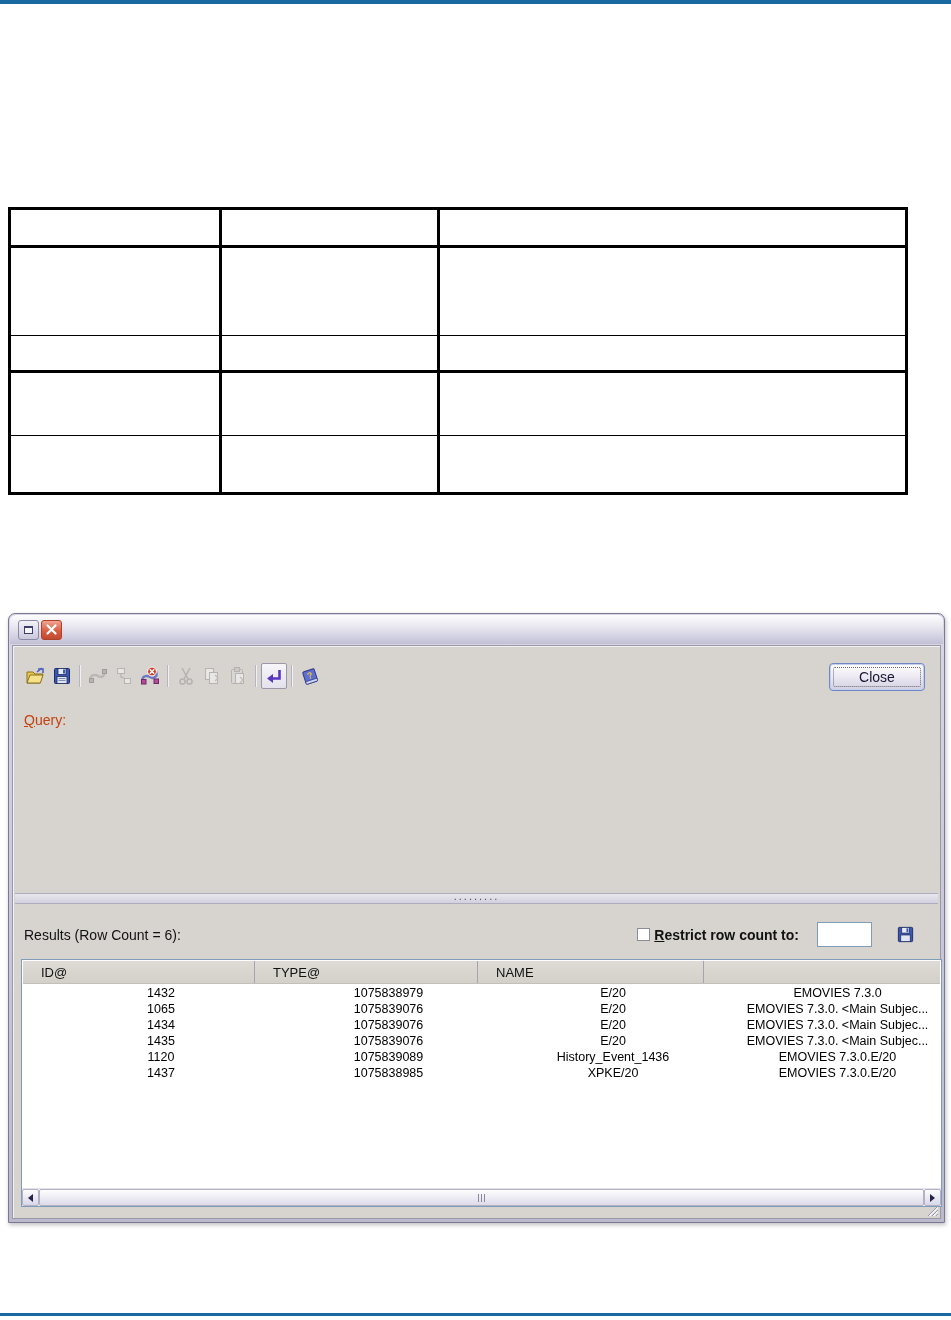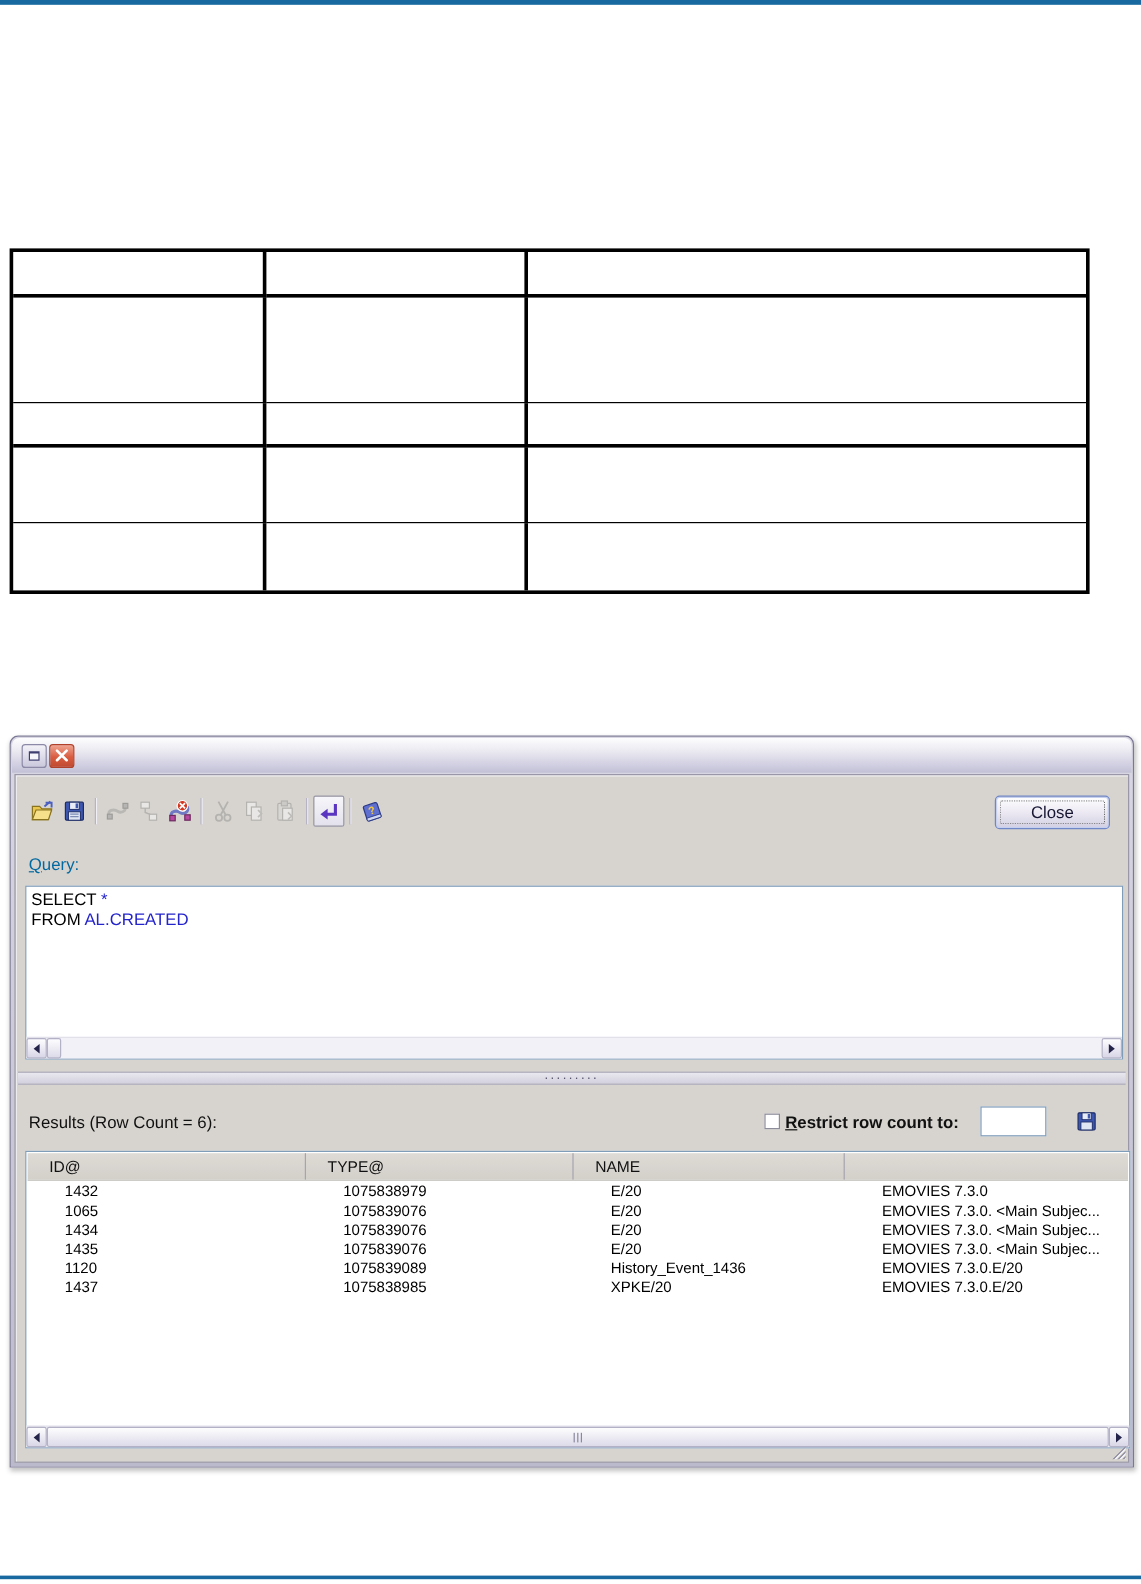--- a/index.html
+++ b/index.html
@@ -65,21 +65,21 @@
     background:linear-gradient(180deg,#ffffff,#ece9f3 50%,#d2cfe2);
     box-shadow:0 0 0 1px #c5d0ef inset; cursor:default;
   }
   .close-button .focus {
     position:absolute; inset:3px; border:1px dotted #6a6a6a; border-radius:2px;
     display:flex; align-items:center; justify-content:center;
     font-size:14px; color:#161632;
   }
 
   
-  .query-label { position:absolute; left:11px; top:66px; font-size:14px; color:#0369a1; }
+  .query-label { position:absolute; left:11px; top:66px; font-size:14px; color:#c2410c; }
   .mnemonic { text-decoration:underline; }
   .query-box {
     position:absolute; left:8px; top:92px; width:915px; height:145px;
     background:#fff; border:1px solid #7f9db9;
   }
   .query-text { position:absolute; left:4px; top:2px; right:4px; bottom:20px; font-size:14px; line-height:17px; color:#000; overflow:hidden; }
   .sql-val { color:#2424cc; }
 
   
   .hscroll {
@@ -111,21 +111,21 @@
   .results-label { position:absolute; left:11px; top:281px; font-size:14px; color:#111; }
   .restrict-group { position:absolute; right:25px; top:276px; display:flex; align-items:center; }
   .checkbox { width:13px; height:13px; background:#fff; border:1px solid #8c8c9a; margin-right:4px; }
   .restrict-label { font-size:14px; color:#111; margin-right:18px;font-weight:bold; }
   .restrict-input { width:55px; height:25px; background:#fff; border:1px solid #7f9db9; margin-right:24px;
                     font-size:13px; padding:2px 3px; font-family:"Liberation Sans",sans-serif; }
 
   
   .results-list {
     position:absolute; left:8px; top:313px; width:921px; height:248px;
-    background:#fff; border:1px solid #7f9db9;
+    background:#fff; border:1px solid #7f9db9;text-align:center;
   }
   .list-header {
     position:absolute; left:1px; right:1px; top:1px; height:23px;
     display:grid; grid-template-columns:232px 223px 226px 1fr;
     background:linear-gradient(180deg,#dedbd6,#d3d0ca);
     border-bottom:1px solid #c2c0ba;
   }
   .list-header .hcell {
     font-size:13px; color:#111; display:flex; align-items:center;
     padding-left:18px; border-right:1px solid #a6a4ae; position:relative;
@@ -266,36 +266,20 @@
           </svg>
         </div>
       </div>
 
       <div class="close-button">
         <div class="focus">Close</div>
       </div>
 
       <div class="query-label"><span class="mnemonic">Q</span><span>uery:</span></div>
 
-      <div class="query-box">
-        <div class="query-text">
-          <div><span>SELECT </span><span class="sql-val">*</span></div>
-          <div><span>FROM </span><span class="sql-val">AL.CREATED</span></div>
-        </div>
-        <div class="hscroll">
-          <div class="sbtn">
-              <span class="tri left"></span>
-            </div>
-          <div class="sthumb" style="width:12px;"></div>
-          <div style="flex:1;"></div>
-          <div class="sbtn">
-              <span class="tri right"></span>
-            </div>
-        </div>
-      </div>
 
       <div class="splitter">
         <span class="dots">.........</span>
       </div>
 
       <div class="results-label">Results (Row Count = 6):</div>
       <div class="restrict-group">
         <div class="checkbox"></div>
         <div class="restrict-label"><span class="mnemonic">R</span><span>estrict row count to:</span></div>
         <input class="restrict-input" type="text" value="" style="">

